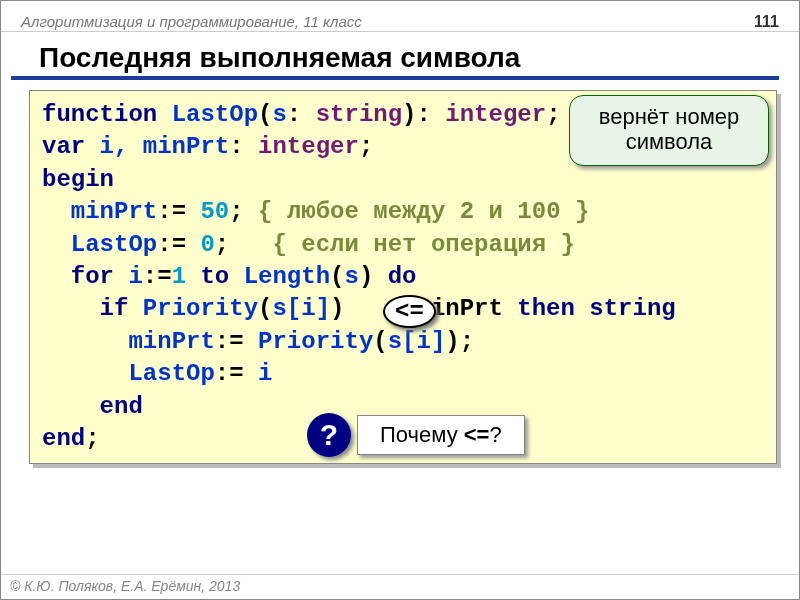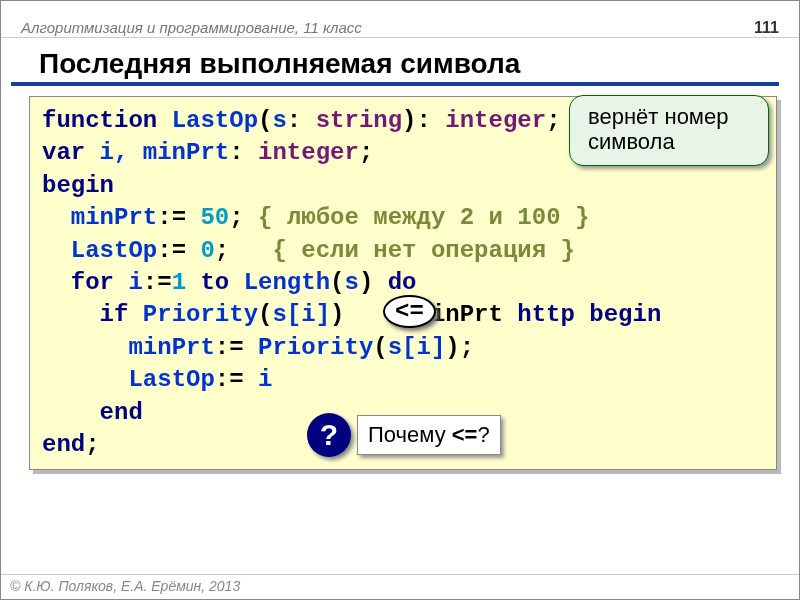--- a/index.html
+++ b/index.html
@@ -15,21 +15,21 @@
   .slide {
     width: 800px;
     height: 600px;
     border: 1px solid #888;
     position: relative;
   }
   .header {
     display: flex;
     justify-content: space-between;
     align-items: baseline;
-    padding: 6px 20px 0 20px;
+    padding: 0 20px 0 20px;
     color: #777;
     font-style: italic;
     border-bottom: 1px solid #ccc;
     font-size: 15px;
   }
   .page-num {
     font-weight: bold;
     font-style: normal;
     color: #333;
     font-size: 16px;
@@ -65,21 +65,21 @@
   .callout {
     position: absolute;
     background: #e8f4e8;
     border: 1px solid #006600;
     border-radius: 14px;
     padding: 8px 18px 10px 18px;
     font-family: Arial, sans-serif;
     font-weight: normal;
     font-size: 22px;
     color: #000;
-    text-align: left;
+    text-align: center;
     box-shadow: 3px 3px 4px #999;
     line-height: 1.15;
   }
   .callout-return { top: 94px; right: 30px; width: 200px; }
   .op-oval {
     position: absolute;
     background: #fff;
     border: 2px solid #000;
     border-radius: 50% / 50%;
     padding: 1px 10px;
@@ -110,21 +110,21 @@
     display: flex;
     align-items: center;
     justify-content: center;
     box-shadow: 3px 3px 4px #888;
     flex: none;
   }
   .q-box {
     background: #fff;
     border: 1px solid #888;
     box-shadow: 3px 3px 4px #999;
-    padding: 6px 10px;
+    padding: 6px 22px;
     font-family: Arial, sans-serif;
     font-weight: normal;
     font-size: 22px;
     color: #000;
   }
   .q-box b { font-weight: bold; }
   .footer {
     position: absolute;
     bottom: 0;
     left: 0;
@@ -149,21 +149,21 @@
   </div>
 
   <div class="title">Последняя выполняемая символа</div>
 
   <div class="code-block"><span><span class="kw">function </span><span class="ident">LastOp</span><span>(</span><span class="ident">s</span><span>: </span><span class="type">string</span><span>): </span><span class="type">integer</span><span>;</span></span>
 <span><span class="kw">var </span><span class="ident">i, minPrt</span><span>: </span><span class="type">integer</span><span>;</span></span>
 <span><span class="kw">begin</span></span>
 <span><span>  </span><span class="ident">minPrt</span><span>:= </span><span class="num">50</span><span>; </span><span class="comment">{ любое между 2 и 100 }</span></span>
 <span><span>  </span><span class="ident">LastOp</span><span>:= </span><span class="num">0</span><span>;   </span><span class="comment">{ если нет операция }</span></span>
 <span><span>  </span><span class="kw">for </span><span class="ident">i</span><span>:=</span><span class="num">1</span><span class="kw"> to </span><span class="ident">Length</span><span>(</span><span class="ident">s</span><span>) </span><span class="kw">do</span></span>
-<span><span>    </span><span class="kw">if </span><span class="ident">Priority</span><span>(</span><span class="ident">s[i]</span><span>)    </span><span> minPrt </span><span class="kw">http begin</span></span>
+<span><span>    </span><span class="kw">if </span><span class="ident">Priority</span><span>(</span><span class="ident">s[i]</span><span>)    </span><span> minPrt </span><span class="kw">then string</span></span>
 <span><span>      </span><span class="ident">minPrt</span><span>:= </span><span class="ident">Priority</span><span>(</span><span class="ident">s[i]</span><span>);</span></span>
 <span><span>      </span><span class="ident">LastOp</span><span>:= </span><span class="ident">i</span></span>
 <span><span>    </span><span class="kw">end</span></span>
 <span><span class="kw">end</span><span>;</span></span></div>
 
   <div class="callout callout-return">вернёт номер
 символа</div>
 
   <div class="op-oval">&lt;=</div>
 

